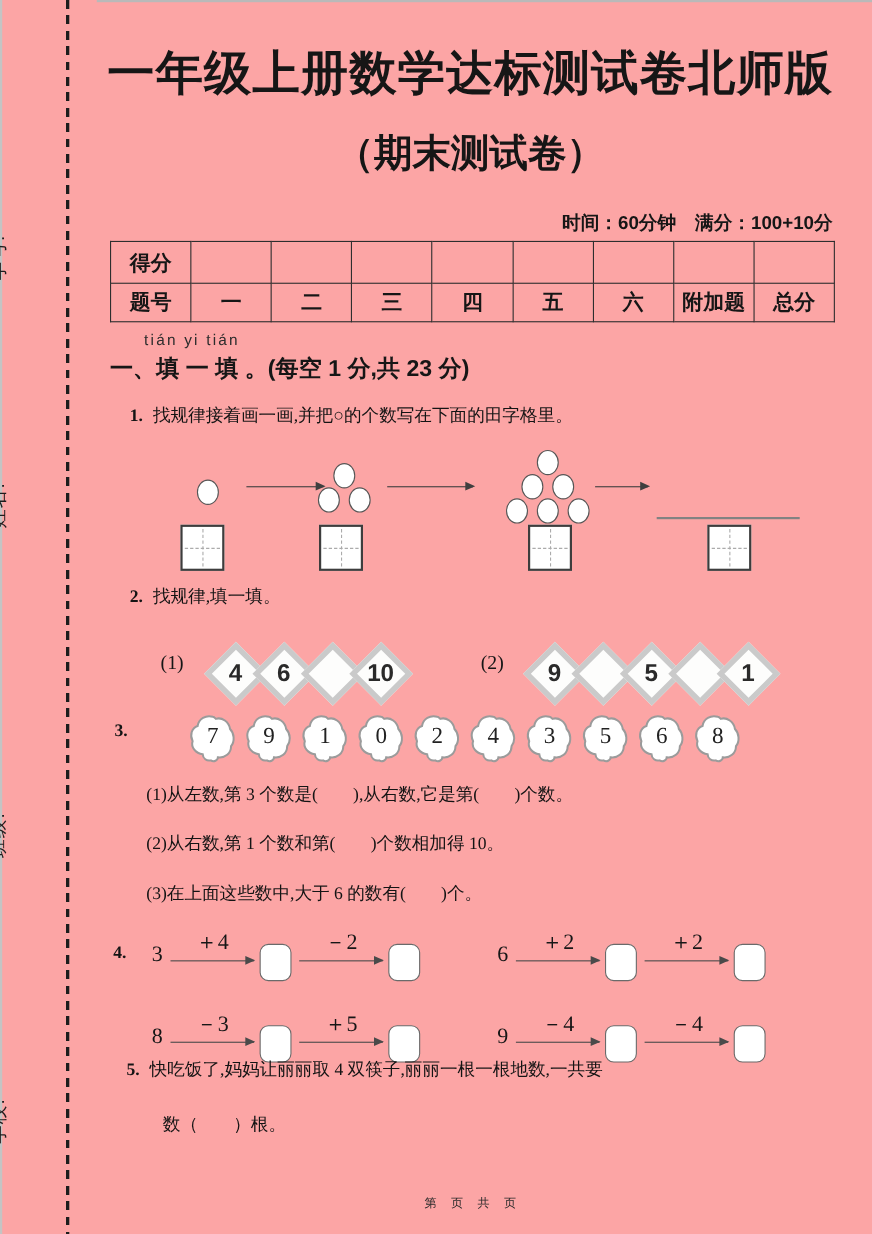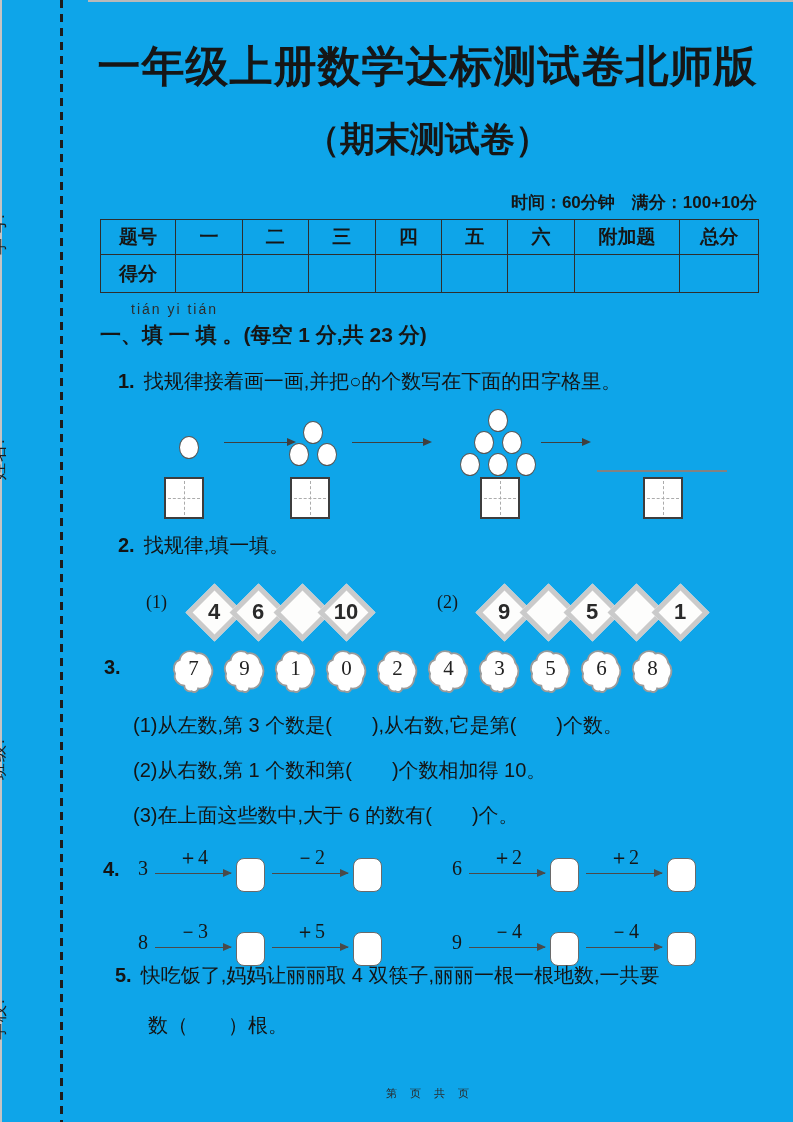--- a/index.html
+++ b/index.html
@@ -1,16 +1,16 @@
 <!DOCTYPE html>
 <html><head>
 <meta charset="utf-8">
 <style>
   html,body{margin:0;padding:0;background:#e8e8e8;}
-  .page{position:relative;width:793px;height:1122px;background:#0ea5e9;color:#161616;
+  .page{position:relative;width:793px;height:1122px;background:#fca5a5;color:#161616;
         font-family:"Liberation Sans",sans-serif;overflow:hidden;margin:0 auto;}
   .edge-top{position:absolute;top:0;left:88px;right:0;height:2px;background:#b9b9b9;}
   .edge-left{position:absolute;top:0;left:0;width:2px;height:100%;background:#c4c4c4;}
   .binding-line{position:absolute;left:60px;top:0;width:3px;height:100%;
         background:repeating-linear-gradient(180deg,#1d1d1d 0 8px,transparent 8px 14px);}
   
   .vfield{position:absolute;left:14px;height:30px;line-height:30px;font-size:17px;
         white-space:nowrap;transform:rotate(-90deg);transform-origin:left bottom;
         color:#1d1d1d;letter-spacing:1px;}
   
@@ -26,21 +26,21 @@
         font-weight:600;padding:0;}
   .score-table th{height:34px;}
   .score-table td{height:37px;}
   .score-table .c-first{width:11%;}
   .score-table .c-num{width:9.7%;}
   .score-table .c-extra{width:15.5%;}
   .score-table .c-total{width:11.5%;}
   
   .pinyin{position:absolute;left:131px;top:301px;font-size:14px;color:#2c2c2c;letter-spacing:2px;}
   .sec-heading{position:absolute;left:100px;top:321px;font-size:21px;font-weight:700;}
-  .body-text{font-family:Liberation Sans, sans-serif;font-size:20px;color:#141414;}
+  .body-text{font-family:Liberation Serif, serif;font-size:16px;color:#141414;}
   .qnum{font-weight:700;margin-right:9px;}
   .q1-text{position:absolute;left:118px;top:368px;}
   
   .q1-figure{position:absolute;left:0;top:0;width:793px;height:0;}
   .pcircle{position:absolute;width:20px;height:23px;border:1.6px solid #565656;
         border-radius:50%;background:#fff;box-sizing:border-box;}
   .harrow{position:absolute;height:0;border-top:1.6px solid #3f3f3f;}
   .harrow::after{content:"";position:absolute;right:-2px;top:-5px;width:0;height:0;
         border-left:9px solid #3f3f3f;border-top:4px solid transparent;border-bottom:4px solid transparent;}
   .ansline{position:absolute;left:597px;top:470px;width:130px;height:0;border-top:2px solid #828282;}
@@ -100,40 +100,40 @@
     <span>学校:</span>
   </div>
 
   <div class="title">一年级上册数学达标测试卷北师版</div>
   <div class="subtitle">（期末测试卷）</div>
   <div class="meta">时间：60分钟　满分：100+10分</div>
 
   <table class="score-table">
     <tbody>
         <tr>
+          <td>得分</td>
+          <td></td>
+          <td></td>
+          <td></td>
+          <td></td>
+          <td></td>
+          <td></td>
+          <td></td>
+          <td></td>
+        </tr>
+    <tr>
           <th class="c-first">题号</th>
           <th class="c-num">一</th>
           <th class="c-num">二</th>
           <th class="c-num">三</th>
           <th class="c-num">四</th>
           <th class="c-num">五</th>
           <th class="c-num">六</th>
           <th class="c-extra">附加题</th>
           <th class="c-total">总分</th>
-        </tr>
-    <tr>
-          <td>得分</td>
-          <td></td>
-          <td></td>
-          <td></td>
-          <td></td>
-          <td></td>
-          <td></td>
-          <td></td>
-          <td></td>
         </tr>
   </tbody>
     </table>
 
   <div class="pinyin">tián yi tián</div>
   <div class="sec-heading">一、填 一 填 。(每空 1 分,共 23 分)</div>
 
   <div class="body-text q1-text">
     <span class="qnum">1.</span><span>找规律接着画一画,并把○的个数写在下面的田字格里。</span>
   </div>

